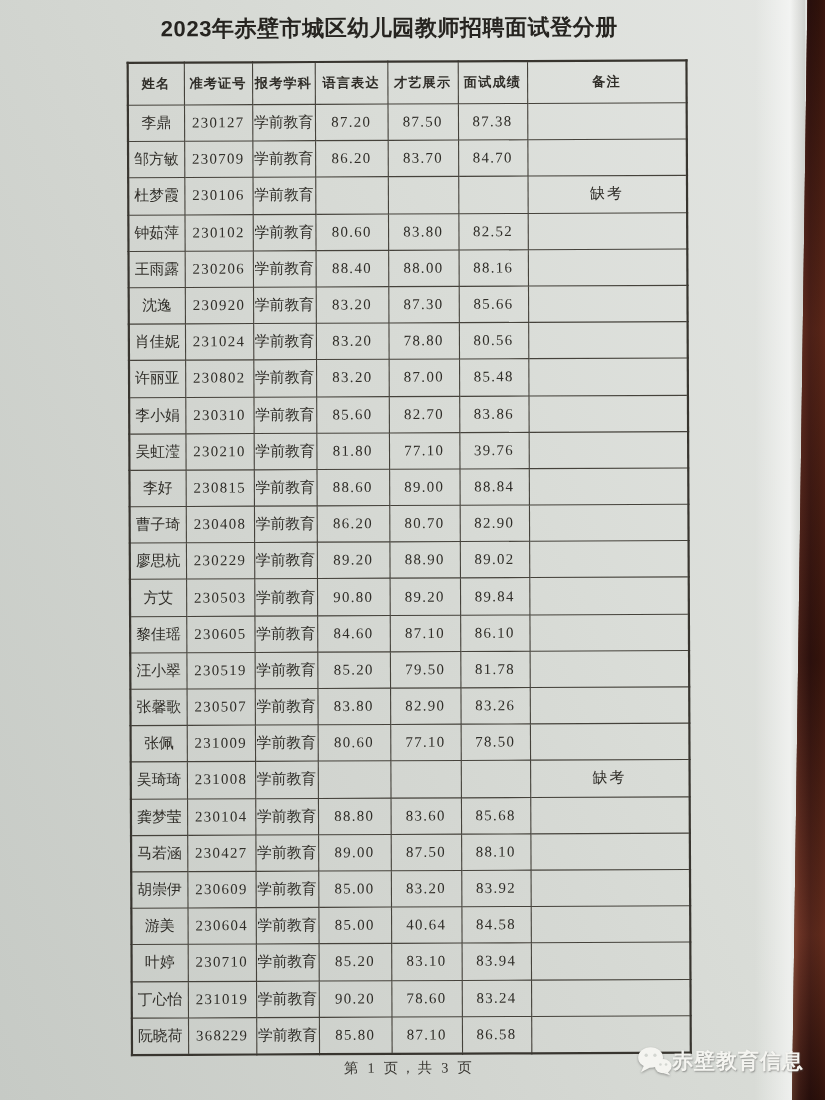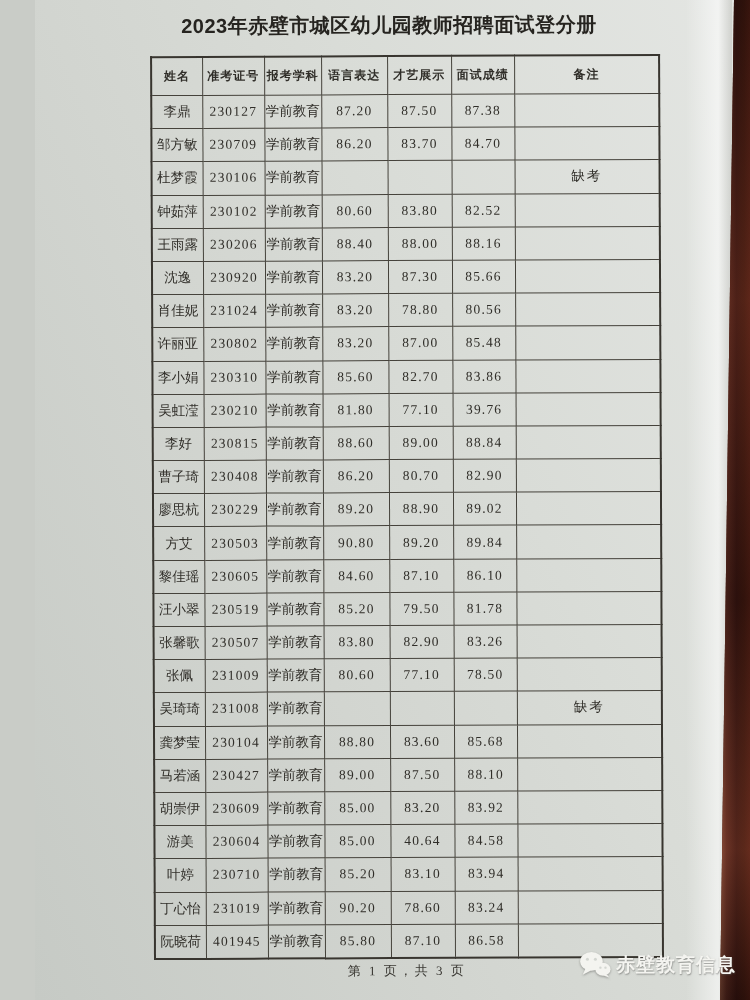--- a/index.html
+++ b/index.html
@@ -7,21 +7,20 @@
     width: 750px; height: 1000px; overflow: hidden; position: relative;
     background: #c9ccc7;
     font-family: "Liberation Serif", serif;
   }
   .photo {
     position: absolute; inset: 0; width: 750px; height: 1000px; overflow: hidden;
   }
   .paper {
     position: absolute; inset: 0;
     background: linear-gradient(247deg, #e4e6e3 0%, #d9dcd7 38%, #d2d5d0 62%, #c6cac5 100%);
-    margin-left: 35px;
   }
   
   .paper::after {
     content: ""; position: absolute; top: 0; right: 18px; width: 46px; height: 100%;
     background: linear-gradient(to right, rgba(255,255,255,0), rgba(255,255,255,0.55) 70%, rgba(170,170,165,0.35) 100%);
     pointer-events: none;
   }
   .paper-content {
     position: absolute; inset: 0;
     transform: rotate(-0.25deg);
@@ -64,21 +63,21 @@
     background: linear-gradient(to right, #8a503c 0%, #5d2a20 22%, #3e1712 55%, #57201637 80%, #551f15 100%);
     background-color: #42190f;
     clip-path: polygon(14px 0px, 30px 0px, 30px 1000px, 0px 1000px);
   }
   .wood-strip .grain {
     position: absolute; inset: 0;
     background: linear-gradient(to bottom, rgba(0,0,0,0.35), rgba(120,60,40,0.25) 30%, rgba(0,0,0,0.3) 60%, rgba(150,80,55,0.25) 85%, rgba(0,0,0,0.4));
   }
   .watermark {
     position: absolute; left: 579px; top: 951px;
-    display: flex; align-items: center; gap: 5px;
+    display: flex; align-items: center; 
     color: #f4f4f0;
     font-family: "Liberation Sans", sans-serif;
     font-size: 19px; font-weight: 600; letter-spacing: 1px;
     text-shadow: 0.5px 1.2px 1.5px rgba(80,80,78,0.55);
   }
   .watermark svg { filter: drop-shadow(0.5px 1px 1px rgba(80,80,78,0.5)); }
 </style>
 </head>
 <body>
 
@@ -357,21 +356,21 @@
               <td class="c-num">231019</td>
               <td class="c-subj">学前教育</td>
               <td class="c-num">90.20</td>
               <td class="c-num">78.60</td>
               <td class="c-num">83.24</td>
               <td class="c-note"></td>
             </tr>
 
             <tr>
               <td class="c-name">阮晓荷</td>
-              <td class="c-num">401945</td>
+              <td class="c-num">368229</td>
               <td class="c-subj">学前教育</td>
               <td class="c-num">85.80</td>
               <td class="c-num">87.10</td>
               <td class="c-num">86.58</td>
               <td class="c-note"></td>
             </tr>
           </tbody>
       </table>
 
       <div class="footer">第 1 页，共 3 页</div>

